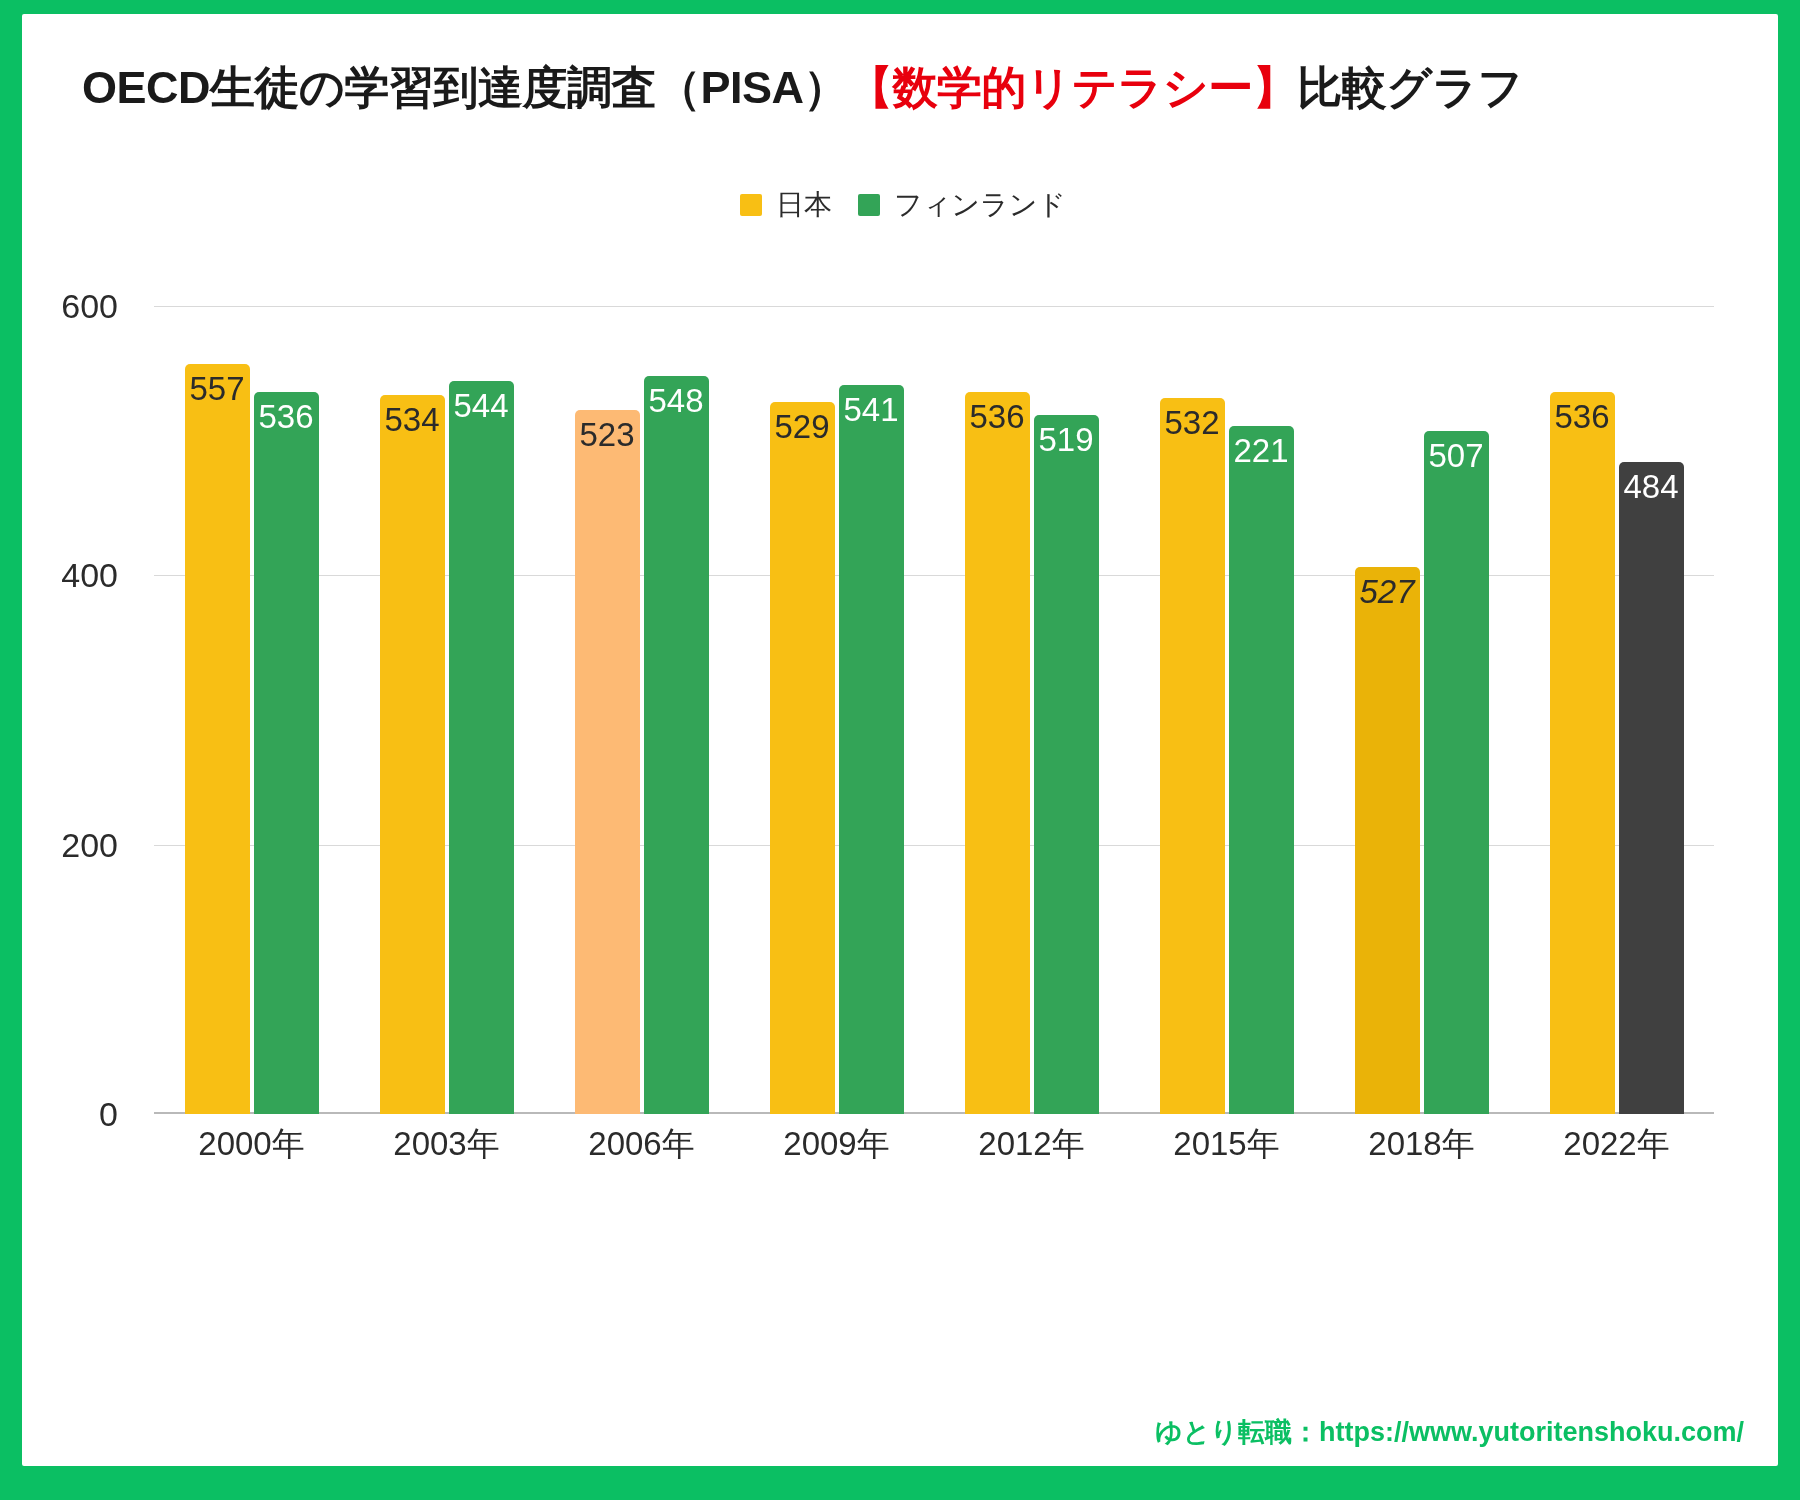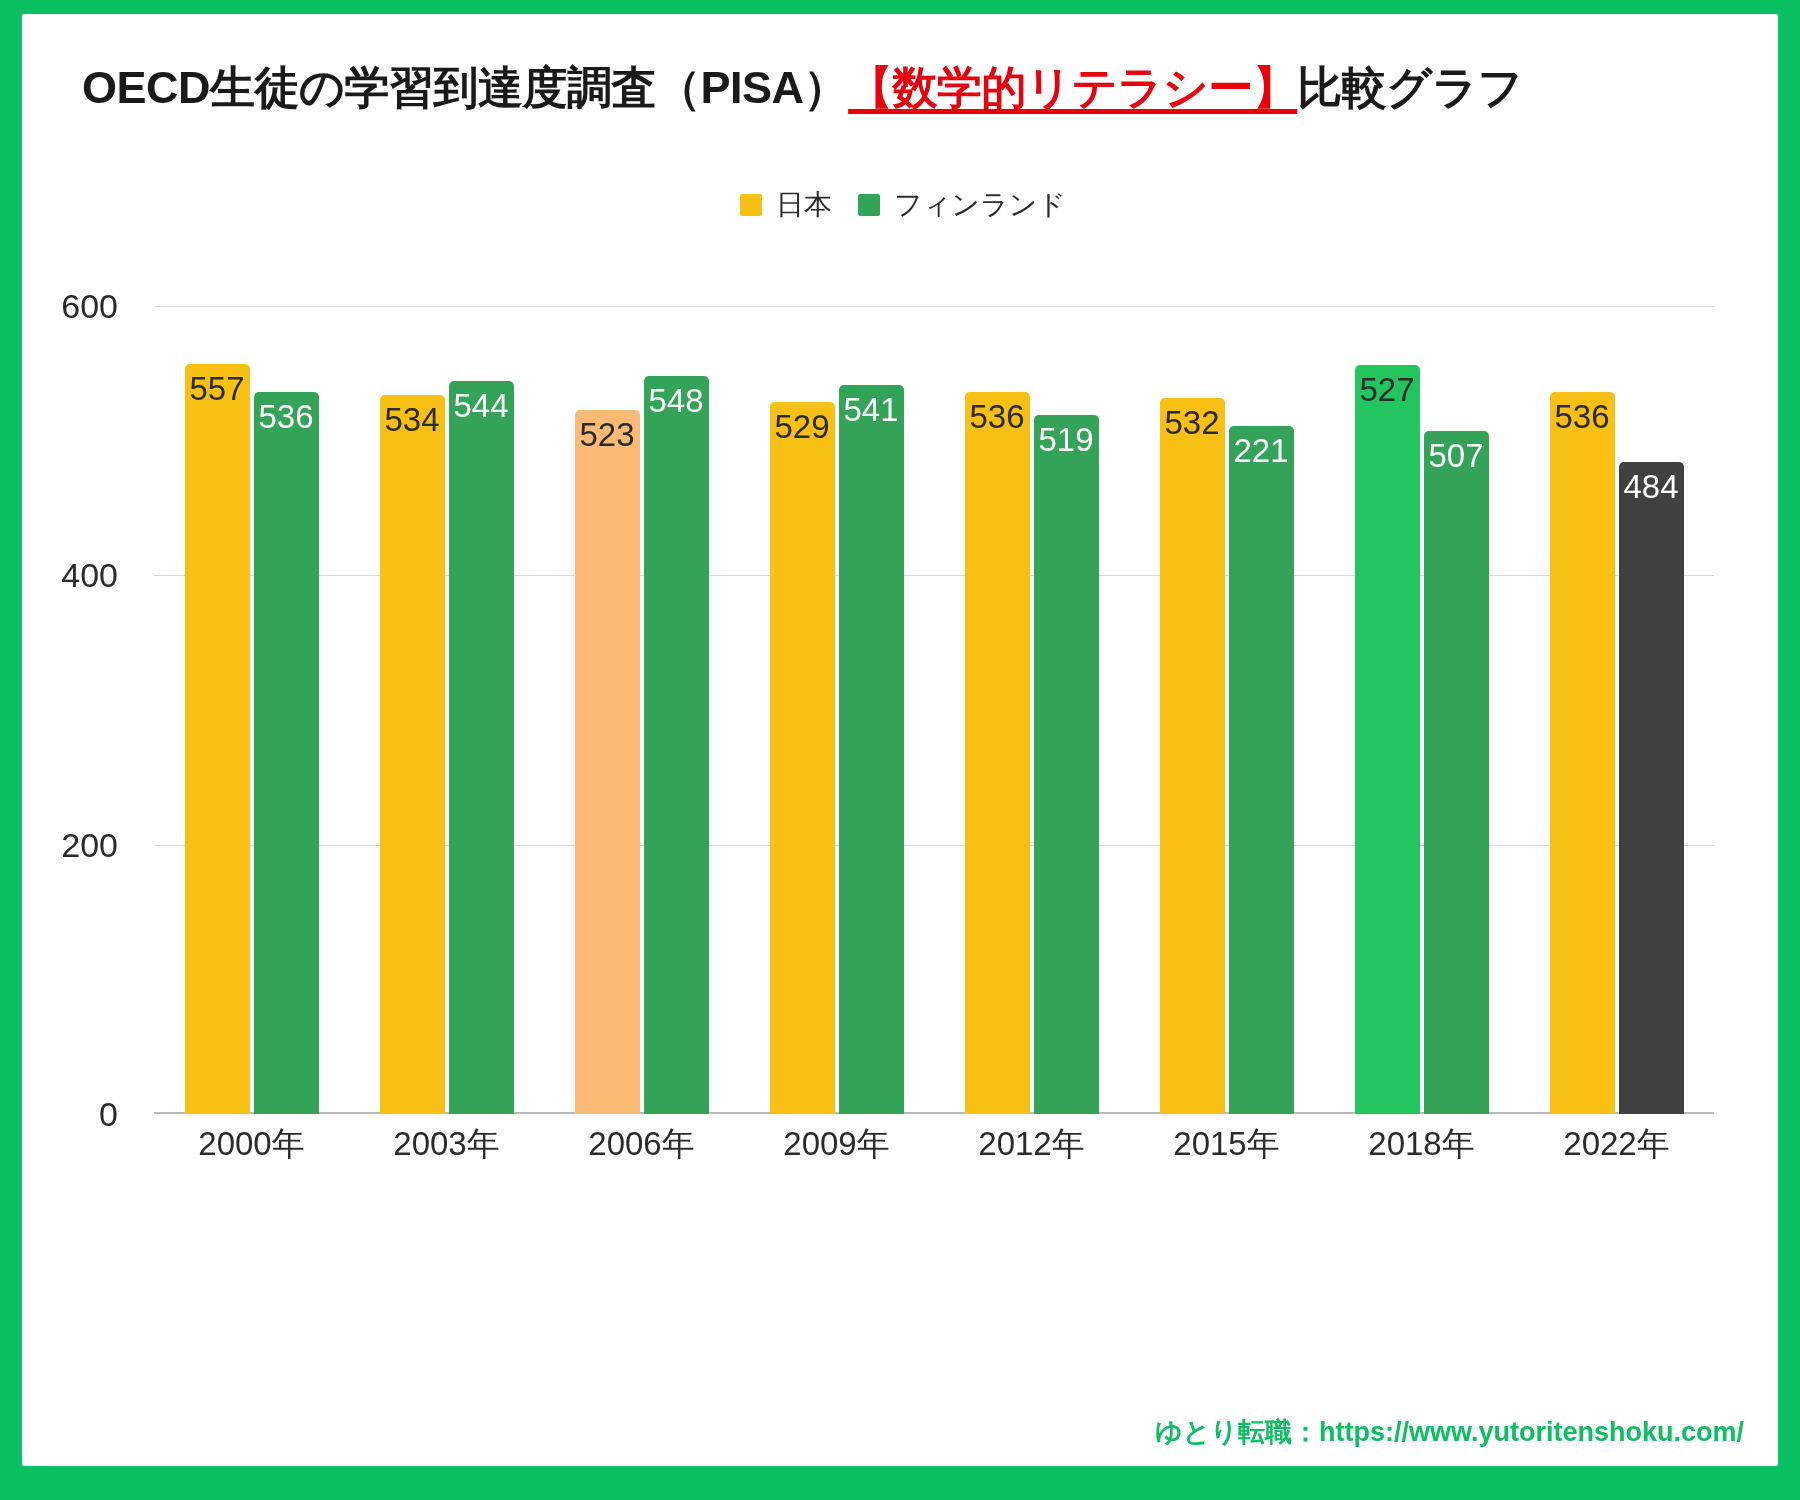--- a/index.html
+++ b/index.html
@@ -33,21 +33,20 @@
     top: 44px;
     width: 1640px;
     font-size: 45px;
     font-weight: bold;
     color: #1a1a1a;
     white-space: nowrap;
     letter-spacing: -0.5px;
   }
   .title .hl {
     color: #e8000d;
-    text-decoration: underline;
     text-decoration-thickness: 5px;
     text-underline-offset: 6px;
   }
 
   
   .legend {
     position: absolute;
     left: 0;
     top: 172px;
     width: 1756px;
@@ -244,21 +243,21 @@
           </div>
           <div class="group">
             <div class="bar jp" style="height: 716.484px; background: rgb(248, 191, 20);">
               <span class="val" style="color: rgb(43, 43, 43);">532</span>
             </div>
             <div class="bar fi" style="height: 688.202px; background: rgb(51, 164, 87);">
               <span class="val" style="color: rgb(255, 255, 255);">221</span>
             </div>
           </div>
           <div class="group">
-            <div class="bar jp" style="height: 749px; background: #22c55e;">
+            <div class="bar jp" style="height: 547px; background: #eab308; font-style: italic;">
               <span class="val" style="color: rgb(43, 43, 43);">527</span>
             </div>
             <div class="bar fi" style="height: 682.815px; background: rgb(51, 164, 87);">
               <span class="val" style="color: rgb(255, 255, 255);">507</span>
             </div>
           </div>
           <div class="group">
             <div class="bar jp" style="height: 721.871px; background: rgb(248, 191, 20);">
               <span class="val" style="color: rgb(43, 43, 43);">536</span>
             </div>

